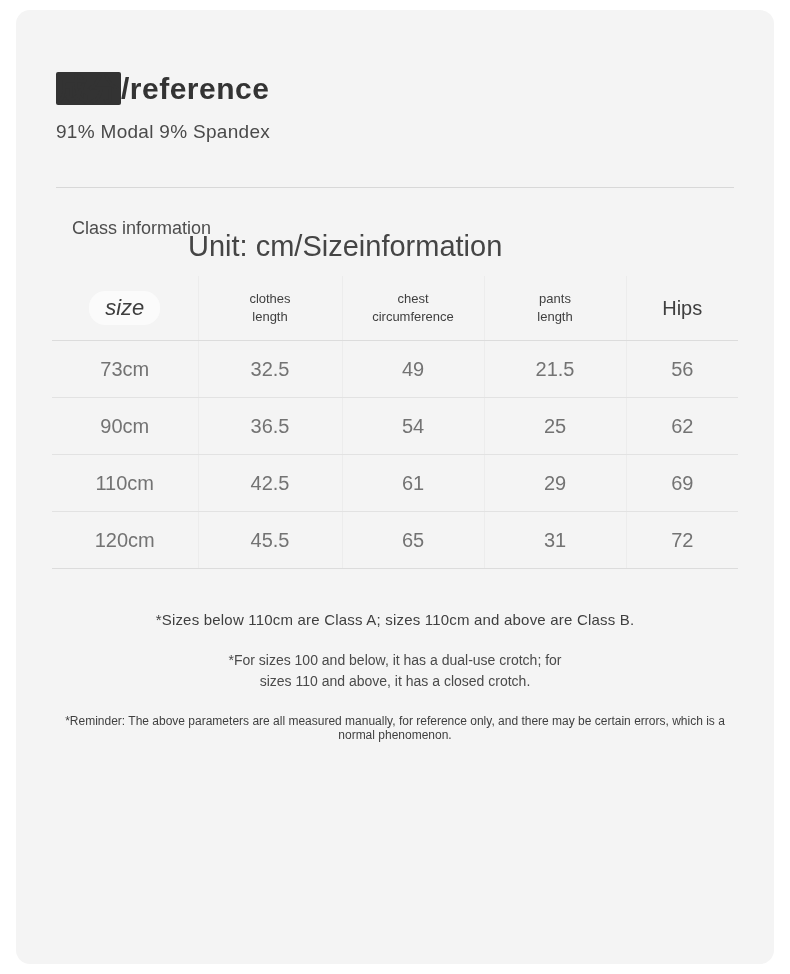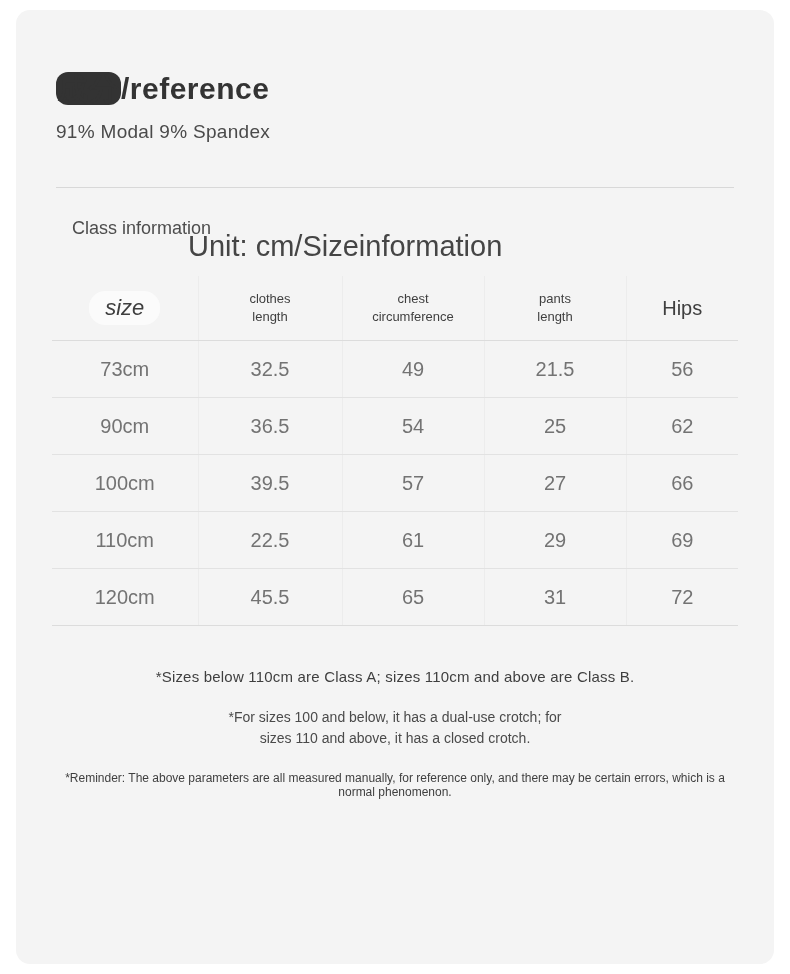--- a/index.html
+++ b/index.html
@@ -39,21 +39,21 @@
     font-size: 30px;
     font-weight: bold;
     color: #333333;
     letter-spacing: 0.5px;
     line-height: 1.1;
   }
   .comp-title .cjk {
     background: #333333;
     color: #333333;
     padding: 0 2px;
-    border-radius: 12px;
+    border-radius: 2px;
   }
   .comp-sub {
     margin-top: 16px;
     font-size: 19px;
     color: #4a4a4a;
     letter-spacing: 0.3px;
   }
 
   .divider {
     margin: 44px 40px 0 40px;
@@ -218,29 +218,22 @@
           <td class="sep">56</td>
         </tr>
         <tr>
           <td class="first">90cm</td>
           <td class="sep">36.5</td>
           <td class="sep">54</td>
           <td class="sep">25</td>
           <td class="sep">62</td>
         </tr>
         <tr>
-          <td class="first">100cm</td>
-          <td class="sep">39.5</td>
-          <td class="sep">57</td>
-          <td class="sep">27</td>
-          <td class="sep">66</td>
-        </tr>
-        <tr>
           <td class="first">110cm</td>
-          <td class="sep">22.5</td>
+          <td class="sep">42.5</td>
           <td class="sep">61</td>
           <td class="sep">29</td>
           <td class="sep">69</td>
         </tr>
         <tr>
           <td class="first">120cm</td>
           <td class="sep">45.5</td>
           <td class="sep">65</td>
           <td class="sep">31</td>
           <td class="sep">72</td>

